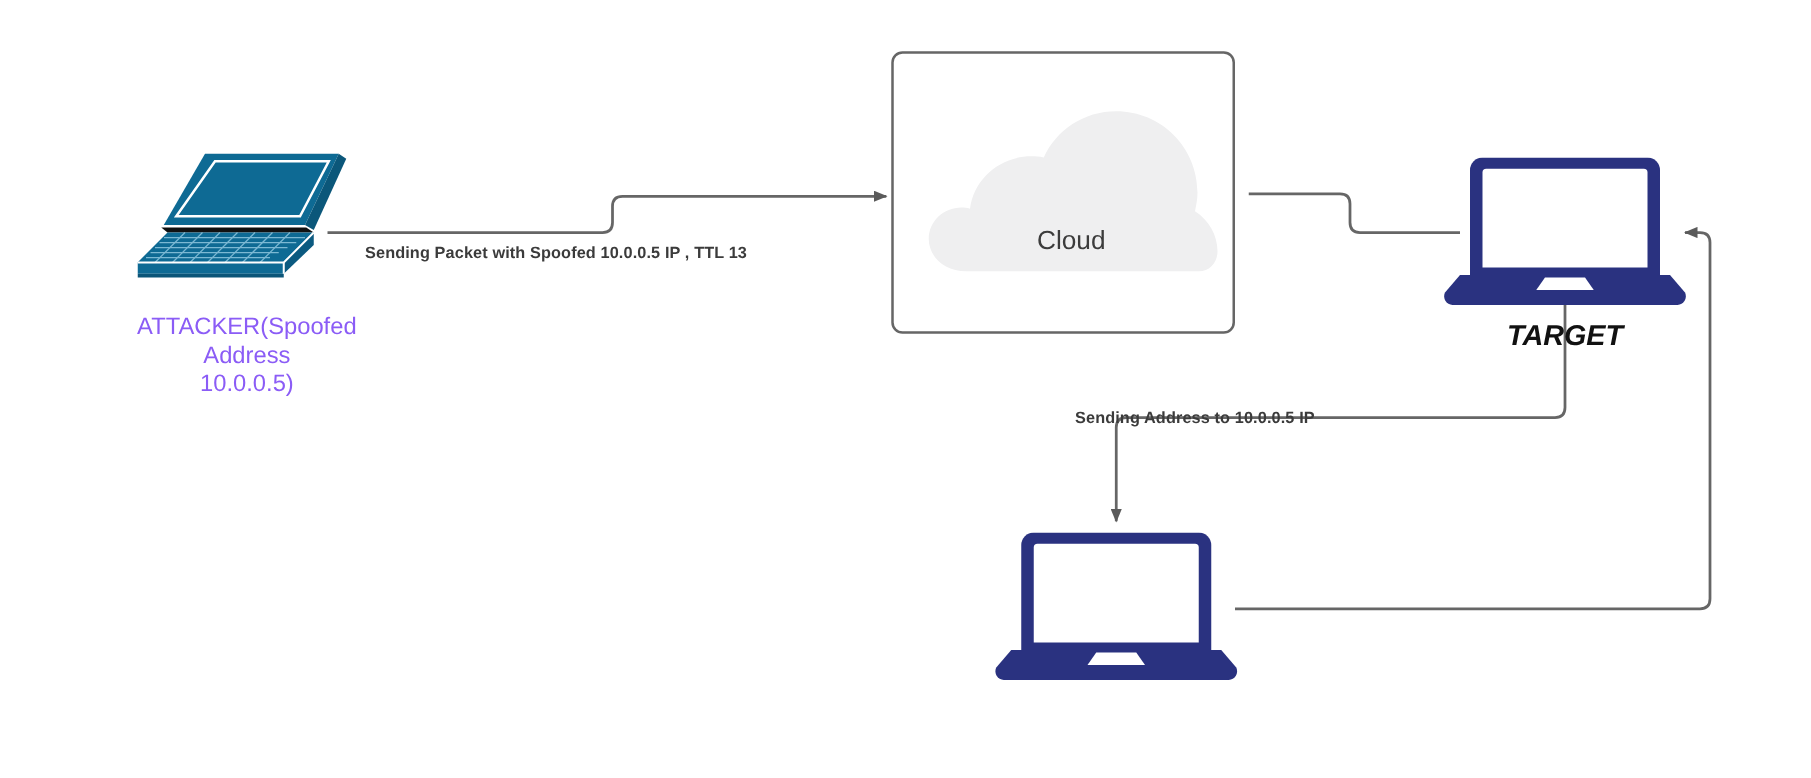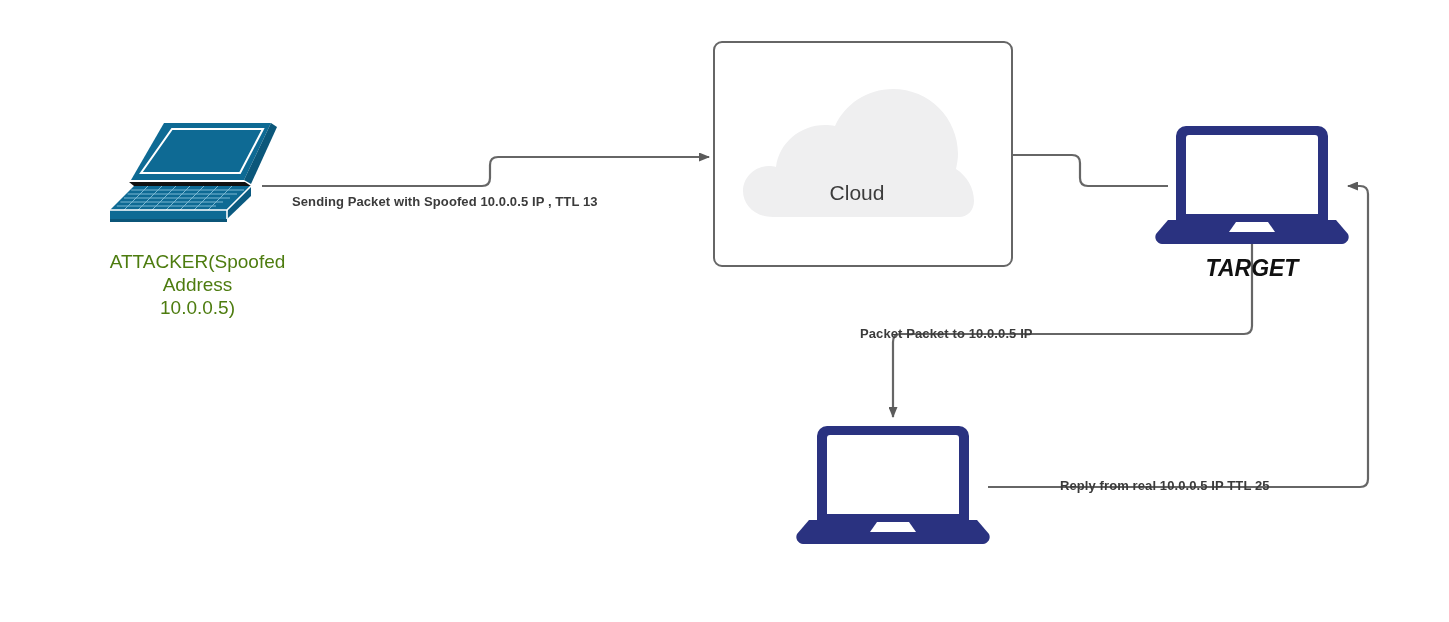--- a/index.html
+++ b/index.html
@@ -41,28 +41,28 @@
     left: 110px;
     top: 118px;
     width: 175px;
     height: 105px;
   }
   #attacker-label {
     left: 60px;
     top: 250px;
     width: 275px;
     font-size: 19px;
-    color: #4d7c0f;
+    color: #8b5cf6;
     text-align: center;
   }
   
   #cloud-node {
     left: 713px;
     top: 41px;
-    width: 300px;
+    width: 275px;
     height: 226px;
     border: 2.5px solid #666666;
     border-radius: 9px;
     background: #ffffff;
     box-sizing: border-box;
   }
   #cloud-text {
     position: absolute;
     left: 0;
     top: 138px;
@@ -222,17 +222,16 @@
     <svg width="196" height="121" viewBox="0 0 196 121" xmlns="http://www.w3.org/2000/svg">
       <path d="M22,10 a10,10 0 0 1 10,-10 h132 a10,10 0 0 1 10,10 v84 h-152 z" fill="#2a3280"></path>
       <path d="M32,12 a3,3 0 0 1 3,-3 h126 a3,3 0 0 1 3,3 v76 h-132 z" fill="#ffffff"></path>
       <path d="M14,94 h168 l12,14 a7,7 0 0 1 -6,10 h-180 a7,7 0 0 1 -6,-10 z" fill="#2a3280"></path>
       <path d="M82,96 h32 l7,10 h-46 z" fill="#ffffff"></path>
     </svg>
   </div>
 
   <div class="edge-label" id="edge-label-spoof">Sending Packet with Spoofed 10.0.0.5 IP , TTL 13</div>
 
-  <div class="edge-label" id="edge-label-to-victim">Packet Packet to 10.0.0.5 IP</div>
-
-  <div class="edge-label" id="edge-label-reply">Reply from real 10.0.0.5 IP TTL 25</div>
+  <div class="edge-label" id="edge-label-to-victim">Sending Address to 10.0.0.5 IP</div>
+
 
 </div>
 
 </body></html>

